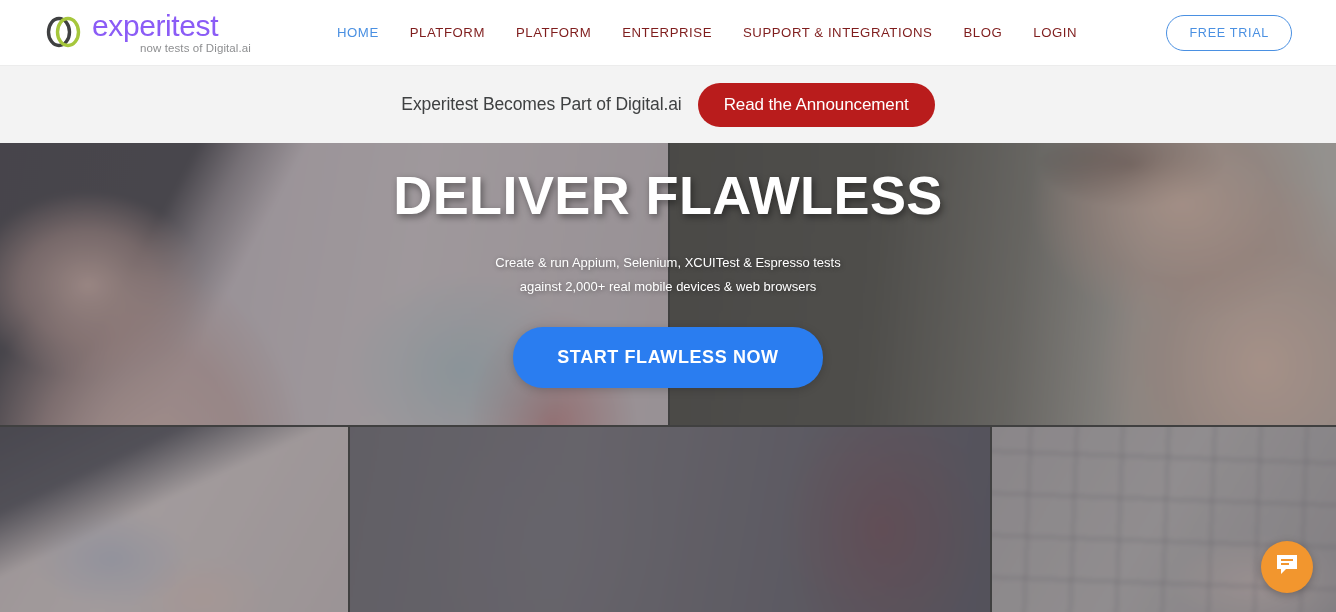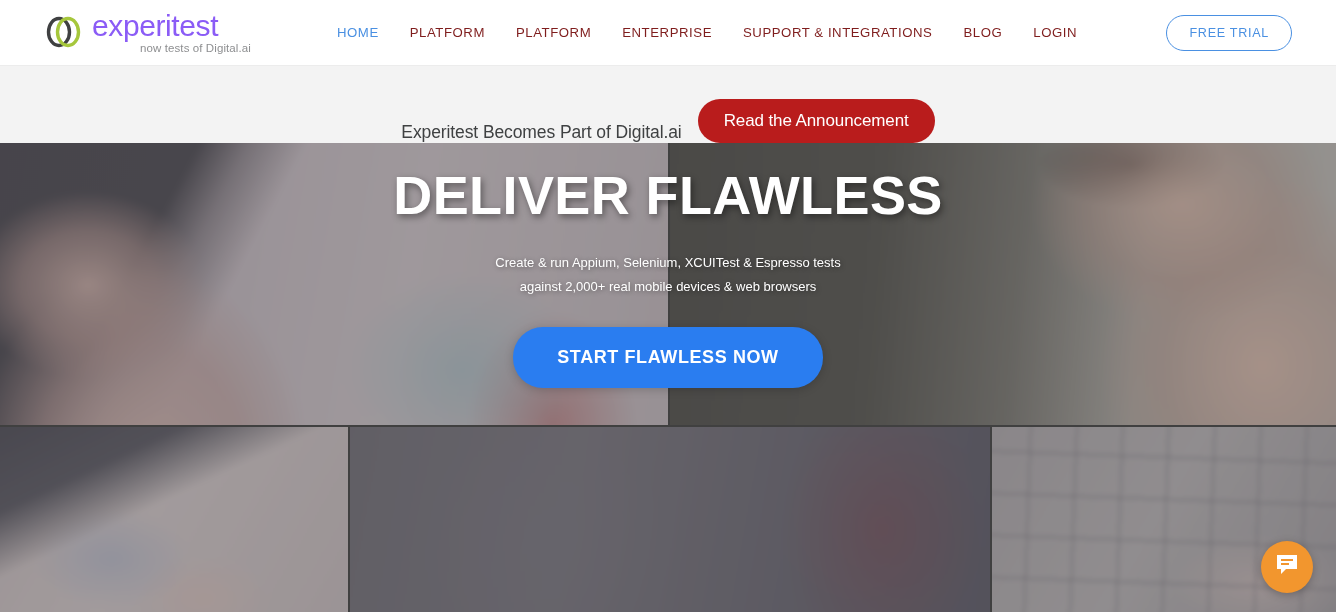--- a/index.html
+++ b/index.html
@@ -52,21 +52,21 @@
     padding:10px 22px;
     cursor:pointer; white-space:nowrap;
     font-family:"Liberation Sans", sans-serif;
   }
 
   
   .banner {
     position:relative; z-index:30;
     height:77px; width:100%;
     background:#f3f3f3;
-    display:flex; align-items:flex-end; justify-content:center;
+    display:flex; align-items:center; justify-content:center;
   }
   .banner-text {
     font-size:17.5px; color:#3f4142; letter-spacing:-0.1px;
   }
   .banner-btn {
     margin-left:16px;
     background:#b91c1c; color:#fff; border:none;
     border-radius:22px;
     font-size:17px; letter-spacing:-0.1px;
     padding:12px 26px; cursor:pointer;

